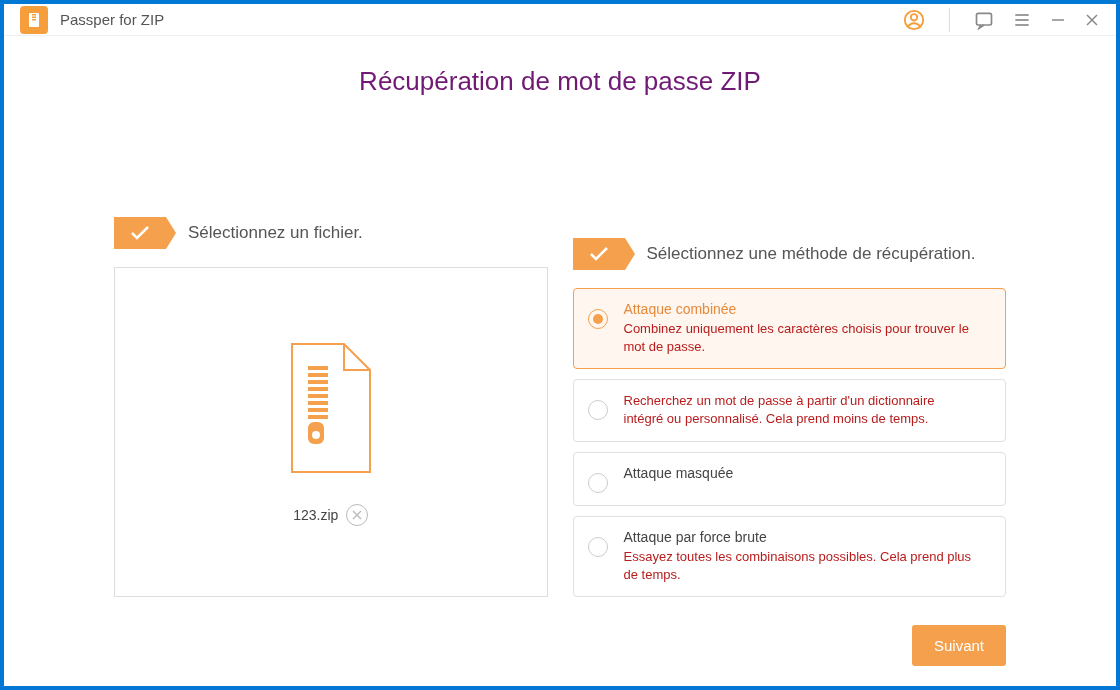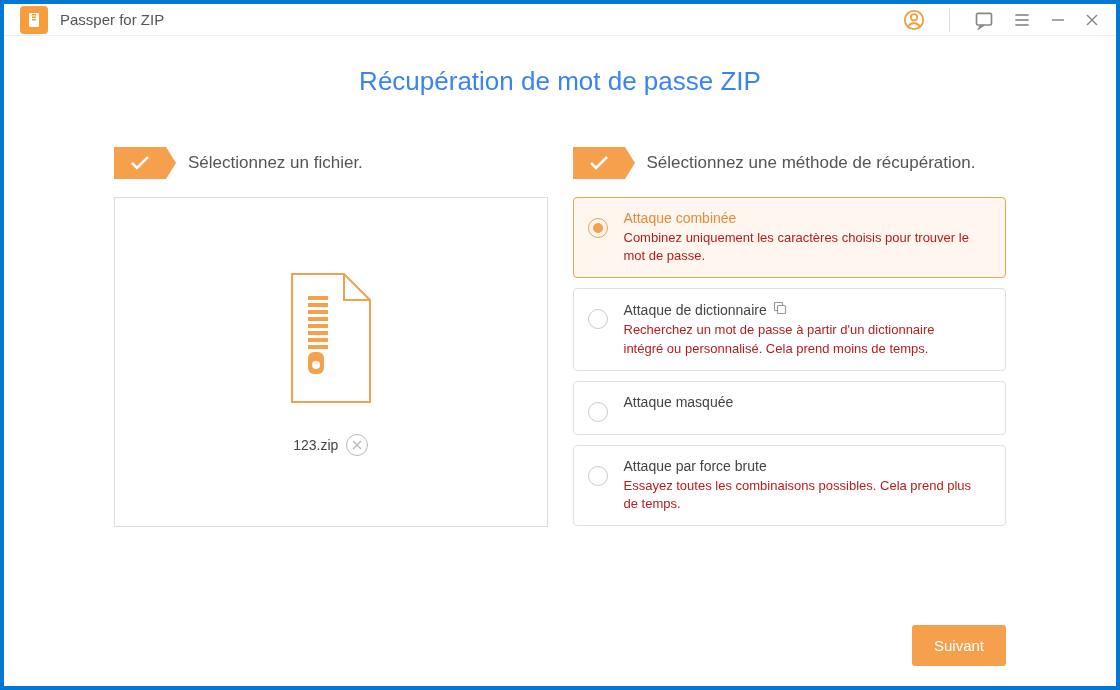--- a/index.html
+++ b/index.html
@@ -32,22 +32,22 @@
   display: flex; align-items: center; justify-content: center;
   margin-right: 12px;
 }
 .app-title { font-size: 15px; color: #555; }
 .titlebar-spacer { flex: 1; }
 .titlebar-buttons { display: flex; align-items: center; gap: 18px; }
 .tb-btn { cursor: pointer; color: #888; display: flex; align-items: center; }
 .tb-btn.account { color: #f59e3b; }
 .tb-divider { width: 1px; height: 24px; background: #ddd; margin: 0 6px; }
 .content { flex: 1; padding: 30px 110px 20px; display: flex; flex-direction: column; }
-.page-title { font-size: 26px; color: #3b82f6; text-align: center; margin-bottom: 50px; font-weight: 400; }
-.columns { display: flex; gap: 25px; flex: 1; }
+.page-title { font-size: 26px; color: #701a75; text-align: center; margin-bottom: 50px; font-weight: 400; }
+.columns { display: flex; gap: 25px; flex: 1; align-items: flex-end; }
 .col { flex: 1; display: flex; flex-direction: column; }
 .step-header { display: flex; align-items: center; margin-bottom: 18px; }
 .step-badge {
   width: 52px; height: 32px;
   background: #f5a04d;
   position: relative;
   display: flex; align-items: center; justify-content: center;
 }
 .step-badge::after {
   content: "";
@@ -236,29 +236,20 @@
             <div class="radio"></div>
             <div class="method-text">
               <div class="method-title">Attaque combinée</div>
               <div class="method-desc">Combinez uniquement les caractères choisis pour trouver le mot de passe.</div>
             </div>
           </div>
 
           <div class="method">
             <div class="radio"></div>
             <div class="method-text">
-              <div class="method-title">
-                <span>Attaque de dictionnaire</span>
-                <span class="copy-icon">
-                  <svg width="14" height="14" viewBox="0 0 14 14" fill="none" stroke="currentColor" stroke-width="1.2">
-                      <rect x="4.5" y="4.5" width="8" height="8" rx="1"></rect>
-                      <path d="M9.5 4.5V2.5a1 1 0 0 0-1-1h-6a1 1 0 0 0-1 1v6a1 1 0 0 0 1 1h2"></path>
-                    </svg>
-                </span>
-              </div>
               <div class="method-desc">Recherchez un mot de passe à partir d'un dictionnaire intégré ou personnalisé. Cela prend moins de temps.</div>
             </div>
           </div>
 
           <div class="method">
             <div class="radio"></div>
             <div class="method-text">
               <div class="method-title">Attaque masquée</div>
             </div>
           </div>

